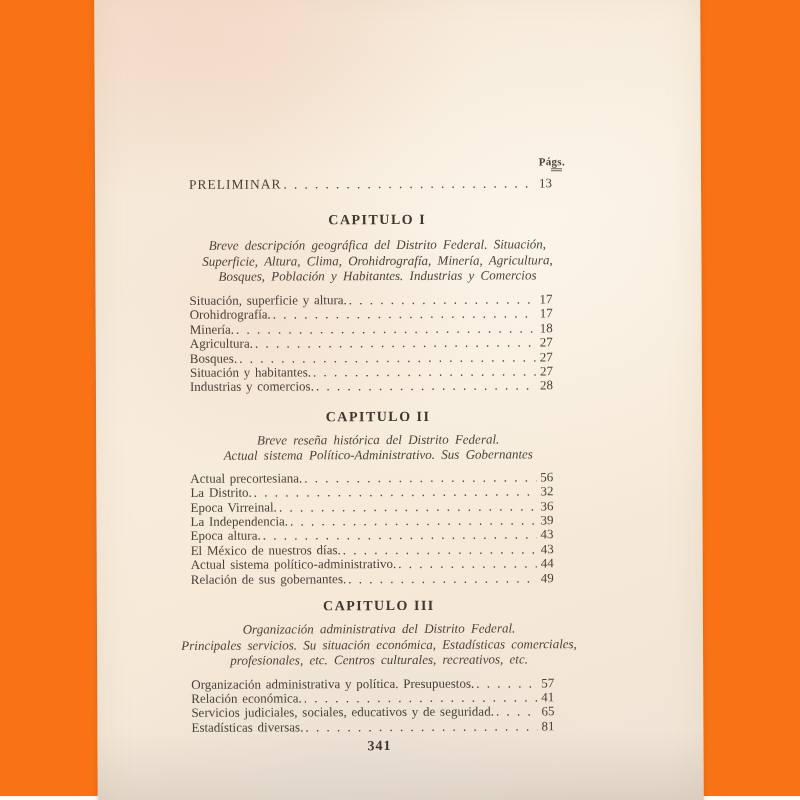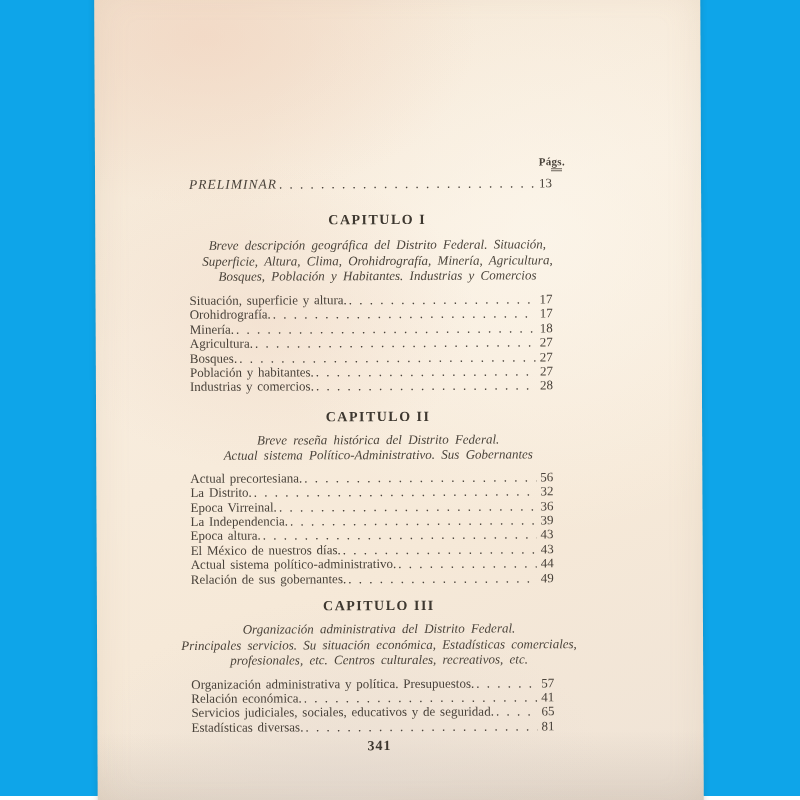--- a/index.html
+++ b/index.html
@@ -1,18 +1,18 @@
 <!DOCTYPE html>
 <html><head>
 <meta charset="utf-8">
 <style>
   * { margin:0; padding:0; box-sizing:border-box; }
   html,body { width:800px; height:800px; background:#ffffff; overflow:hidden;
               font-family:"Liberation Serif","DejaVu Serif",serif; }
-  .stage { position:relative; width:800px; height:796px; background:#0ea5e9; }
+  .stage { position:relative; width:800px; height:796px; background:#f97316; }
 
   .paper {
     position:absolute; left:96px; top:-14px; width:606px; height:828px;
     transform:rotate(-0.25deg);
     color:#49423a;
     background:
       radial-gradient(ellipse 420px 260px at 18% 6%, rgba(240,208,188,0.55), rgba(240,208,188,0) 65%),
       radial-gradient(ellipse 300px 220px at 28% 40%, rgba(238,214,196,0.45), rgba(238,214,196,0) 70%),
       radial-gradient(ellipse 430px 420px at 74% 30%, rgba(253,248,238,0.65), rgba(253,248,238,0) 72%),
       radial-gradient(ellipse 380px 260px at 40% 96%, rgba(226,216,208,0.45), rgba(226,216,208,0) 70%),
@@ -32,21 +32,21 @@
          white-space:nowrap; }
   .row .lbl { flex:none; word-spacing:1.5px; }
   .leader { flex:1 1 auto; overflow:hidden; white-space:nowrap; margin:0 4px 0 2px; }
   .leader::after {
     content:". . . . . . . . . . . . . . . . . . . . . . . . . . . . . . . . . . . . . . . . . . . . . . . . . . . . . . . . . . . .";
     letter-spacing:2px;
   }
   .pg { flex:none; width:26px; text-align:left; }
 
   .preliminar { margin-top:5px; }
-  .preliminar .lbl { letter-spacing:1px; font-size:13.5px;font-style:italic; }
+  .preliminar .lbl { letter-spacing:1px; font-size:13.5px; }
 
   .cap-title { font-size:14px; line-height:16px; font-weight:bold; text-align:center;
                letter-spacing:1.5px; color:#3e3830; }
   .desc { font-style:italic; text-align:center; font-size:13px; line-height:15.5px;
           margin-left:-18px; width:412px; word-spacing:3px; color:#4b443b; }
   .desc .dline { display:block; }
   .entries { }
 
   .c1 .cap-title { margin-top:21px; }
   .c1 .desc { margin-top:9px; }
@@ -106,21 +106,21 @@
             <span class="lbl">Agricultura.</span>
             <span class="leader"></span>
             <span class="pg">27</span>
           </div>
           <div class="row">
             <span class="lbl">Bosques.</span>
             <span class="leader"></span>
             <span class="pg">27</span>
           </div>
           <div class="row">
-            <span class="lbl">Población y habitantes.</span>
+            <span class="lbl">Situación y habitantes.</span>
             <span class="leader"></span>
             <span class="pg">27</span>
           </div>
           <div class="row">
             <span class="lbl">Industrias y comercios.</span>
             <span class="leader"></span>
             <span class="pg">28</span>
           </div>
         </div>
       </section>

